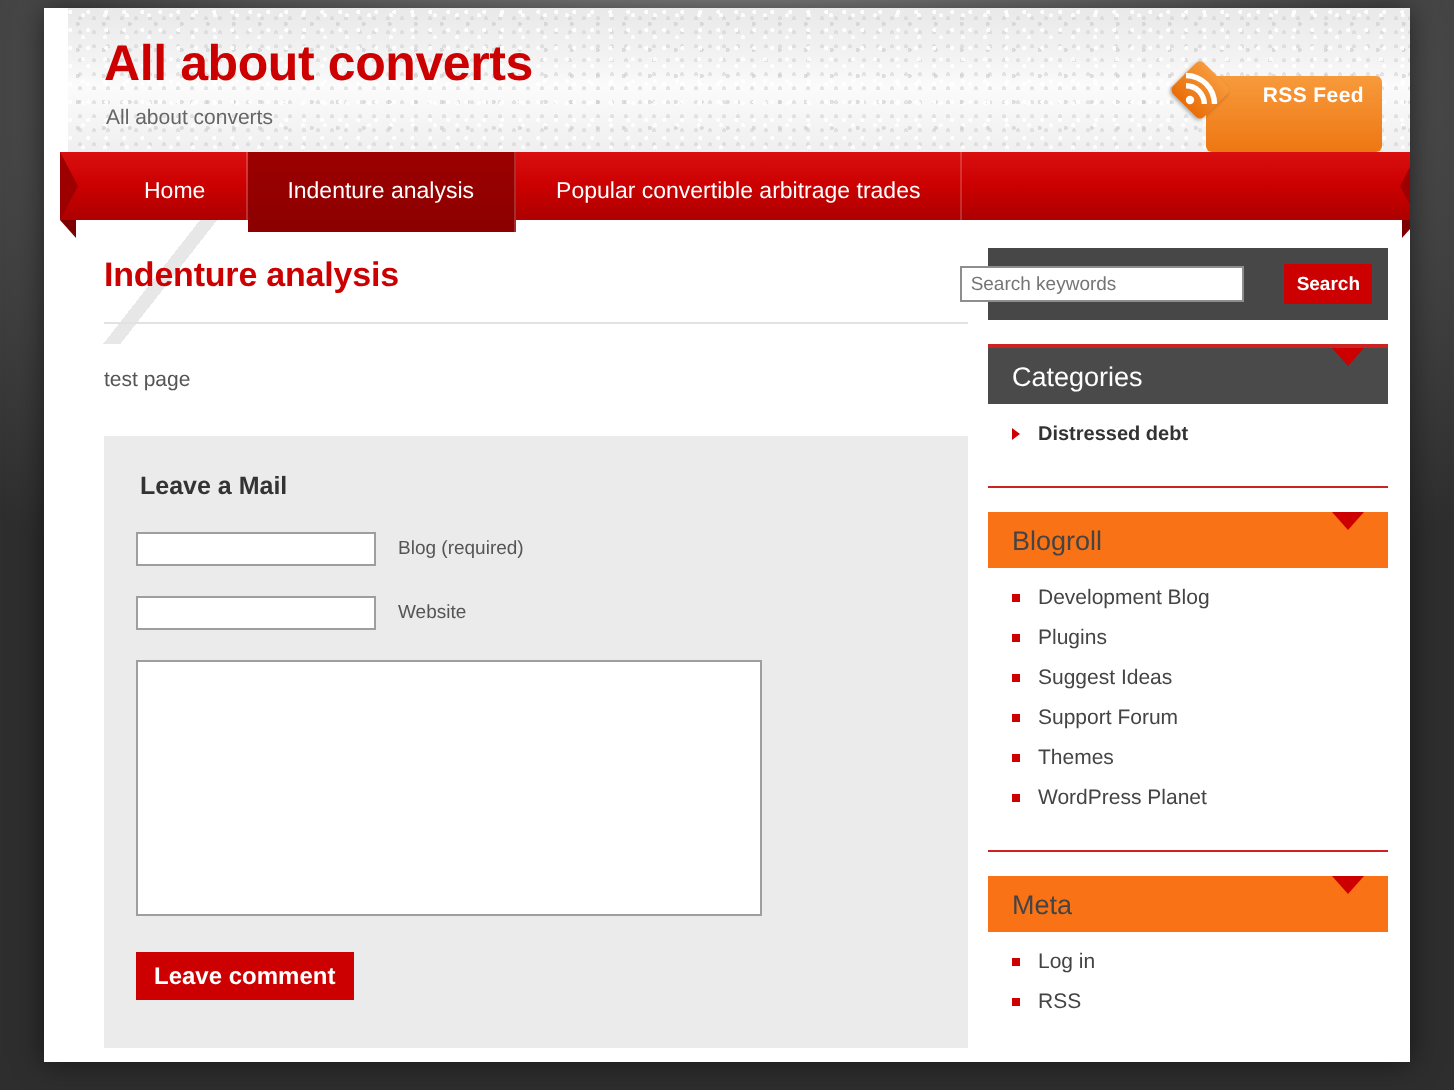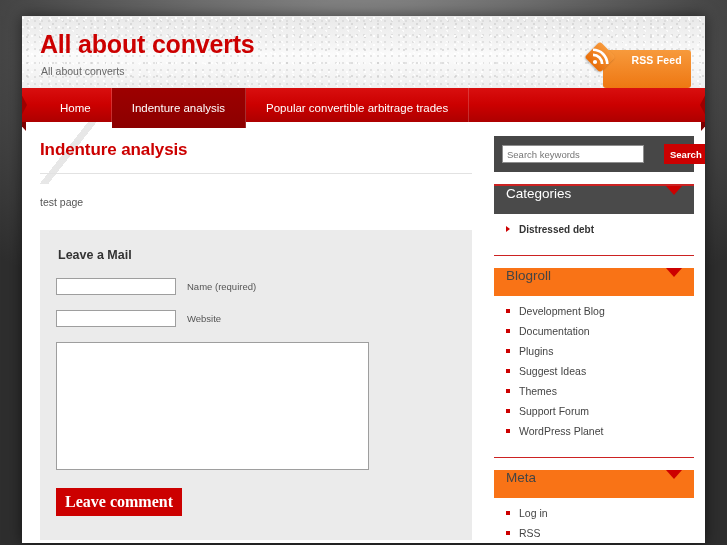--- a/index.html
+++ b/index.html
@@ -12,25 +12,26 @@
   body {
     background: #4a4a4a;
     background-image:
       radial-gradient(ellipse 520px 300px at 50% 8%, #8e8e8e 0%, #6d6d6d 35%, #454545 70%, #2e2e2e 100%);
     position: relative;
   }
 
   
   #page {
     position: absolute;
-    left: 22px; top: 16px;
+    left: 22px; top: 4px;
     width: 683px; height: 527px;
     background: #ffffff;
     box-shadow: 0 0 14px rgba(0,0,0,.55);
     overflow: hidden;
+    padding-left: 12px;
   }
 
   
   #header {
     position: relative;
     height: 72px;
     background: #f0f0f0;
     background-image:
       linear-gradient(#e9e9e9 0%, #f4f4f4 38%, #fbfbfb 55%, #efefef 100%);
     overflow: hidden;
@@ -187,37 +188,37 @@
     font-size: 10px;
     padding: 3px;
     outline: none;
     display: block;
     margin-bottom: 18px;
   }
   #submit-comment {
     background: #cc0000;
     color: #fff;
     border: none;
-    font-size: 16px; font-weight: bold;
-    font-family: Liberation Serif, serif;
+    font-size: 12px; font-weight: bold;
+    font-family: Liberation Sans, sans-serif;
     padding: 5px 9px;
     cursor: pointer;
   }
 
   
   #sidebar {
     position: absolute; right: 11px; top: 14px;
     width: 200px;
   }
   .widget { margin-bottom: 12px; position: relative; }
 
   #search-widget {
     background: #474747;
     padding: 8px;
-    display: flex; align-items: center;
+    display: flex; align-items: center; justify-content: flex-end;
   }
   #search-input {
     flex: 1; height: 18px;
     border: 1px solid #8e8e8e;
     background: #fff;
     font-size: 9.5px; color: #6a6a6a;
     font-family: "Liberation Sans", sans-serif;
     padding: 0 4px; outline: none;
   }
   #search-button {
@@ -227,21 +228,21 @@
     font-size: 9.5px; font-weight: bold;
     font-family: "Liberation Sans", sans-serif;
     height: 20px; width: 58px;
     cursor: pointer;
   }
 
   .widget-top-rule { height: 2px; background: #cc2222; }
   .widget-head {
     position: relative;
     height: 28px;
-    display: flex; align-items: flex-start;
+    display: flex; align-items: center;
     padding-left: 12px;
     font-size: 13.5px;
   }
   .widget-head.dark { background: #4a4a4a; color: #ffffff; }
   .widget-head.light { background: #f97316; color: #444444; }
   .head-arrow {
     position: absolute; right: 12px; top: 0;
     width: 0; height: 0;
     border-style: solid;
     border-width: 9px 8px 0 8px;
@@ -311,21 +312,21 @@
     <div id="content">
       <h1 id="page-title">Indenture analysis</h1>
       <div id="title-rule"></div>
       <div id="page-text">test page</div>
 
       <div id="reply-box">
         <div id="reply-heading">Leave a Mail</div>
 
         <div class="field-row">
           <input type="text" value="" style="">
-          <span class="field-label">Name (required)</span>
+          <span class="field-label">Blog (required)</span>
         </div>
 
 
         <div class="field-row">
           <input type="text" value="" style="">
           <span class="field-label">Website</span>
         </div>
 
         <textarea id="comment-area" style=""></textarea>
 
@@ -352,25 +353,24 @@
         <div class="widget-bottom-rule"></div>
       </div>
 
       <div class="widget">
         <div class="widget-head light">
           <span>Blogroll</span>
           <span class="head-arrow"></span>
         </div>
         <ul class="widget-list">
           <li>Development Blog</li>
-          <li>Documentation</li>
           <li>Plugins</li>
           <li>Suggest Ideas</li>
+          <li>Support Forum</li>
           <li>Themes</li>
-          <li>Support Forum</li>
           <li>WordPress Planet</li>
         </ul>
         <div class="widget-bottom-rule"></div>
       </div>
 
       <div class="widget">
         <div class="widget-head light">
           <span>Meta</span>
           <span class="head-arrow"></span>
         </div>

